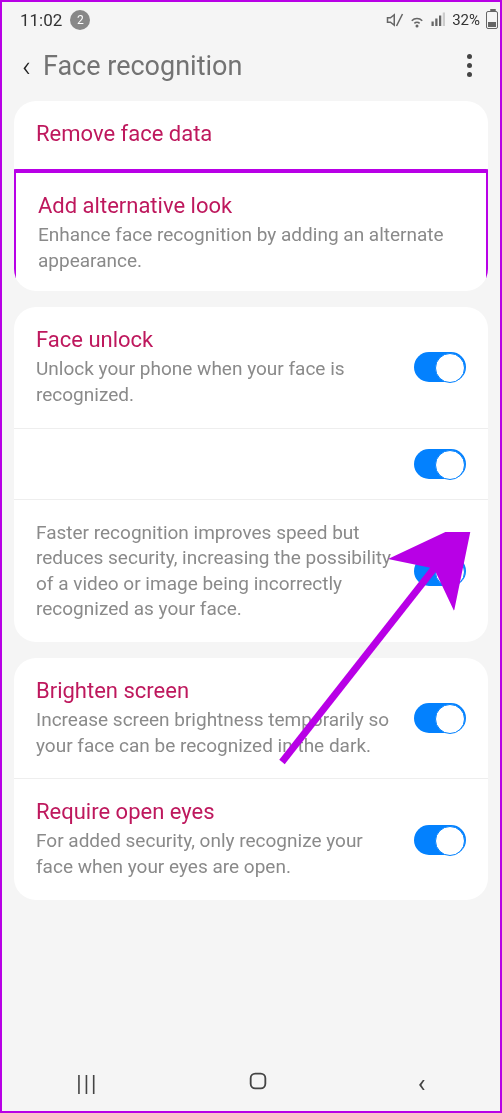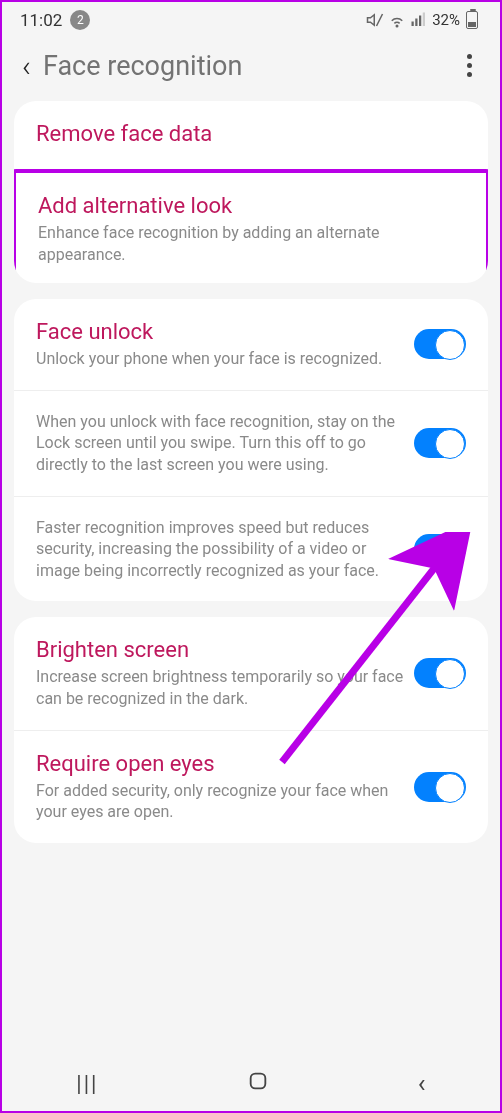--- a/index.html
+++ b/index.html
@@ -9,21 +9,21 @@
     background: #f5f5f5;
     font-family: -apple-system, Roboto, "Segoe UI", sans-serif;
     position: relative;
     border: 2px solid #b800e6;
     overflow: hidden;
   }
   .status-bar {
     display: flex;
     justify-content: space-between;
     align-items: center;
-    padding: 8px 22px 4px 18px;
+    padding: 8px 2px 4px 18px;
     font-size: 17px;
     color: #333;
   }
   .status-left { display: flex; align-items: center; gap: 8px; }
   .status-right { display: flex; align-items: center; gap: 4px; font-size:15px;}
   .notif-dot {
     width: 20px; height: 20px; border-radius: 50%;
     background: #888; color: #fff; font-size: 12px;
     display: flex; align-items: center; justify-content: center;
   }
@@ -61,21 +61,21 @@
     align-items: center;
   }
   .row:last-child { border-bottom: none; }
   .row-text { flex: 1; padding-right: 10px; }
   .row-title {
     font-size: 22px;
     color: #be185d;
     margin-bottom: 4px;
   }
   .row-desc {
-    font-size: 16px;
+    font-size: 19px;
     color: #8a8a8a;
     line-height: 1.35;
   }
   .toggle {
     width: 52px; height: 30px;
     background: #0381fe;
     border-radius: 15px;
     position: relative;
     flex-shrink: 0;
   }
@@ -169,21 +169,20 @@
 <div class="card">
   <div class="row">
     <div class="row-text">
       <div class="row-title">Face unlock</div>
       <div class="row-desc">Unlock your phone when your face is recognized.</div>
     </div>
     <div class="toggle"></div>
   </div>
   <div class="row">
     <div class="row-text">
-      <div class="row-desc">When you unlock with face recognition, stay on the Lock screen until you swipe. Turn this off to go directly to the last screen you were using.</div>
     </div>
     <div class="toggle"></div>
   </div>
   <div class="row">
     <div class="row-text">
       <div class="row-desc">Faster recognition improves speed but reduces security, increasing the possibility of a video or image being incorrectly recognized as your face.</div>
     </div>
     <div class="toggle"></div>
   </div>
 </div>

